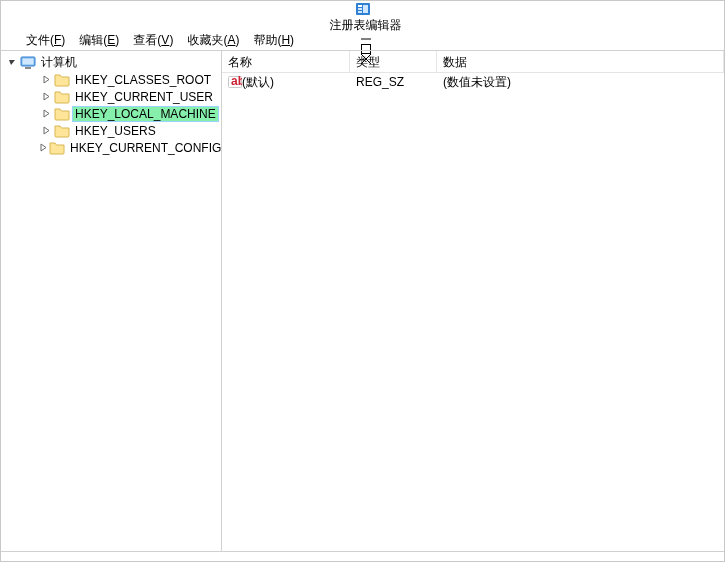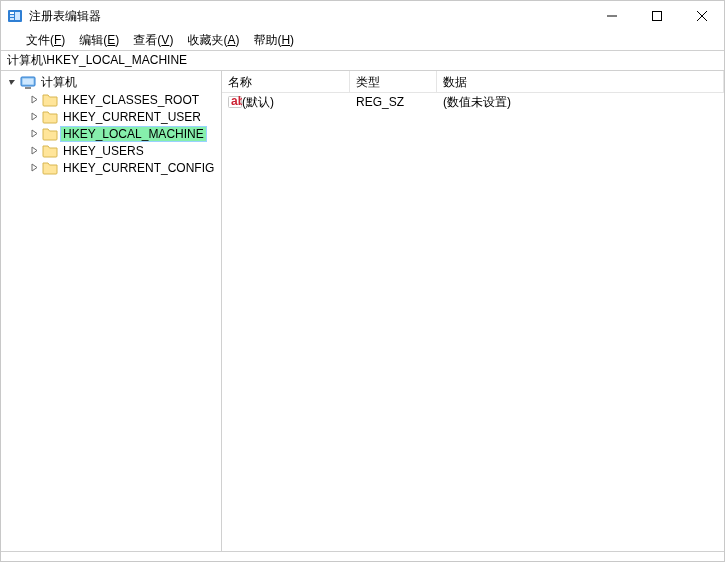--- a/index.html
+++ b/index.html
@@ -1,19 +1,19 @@
 <!DOCTYPE html>
 <html><head>
 <meta charset="utf-8">
 <style>
   * { box-sizing: border-box; margin: 0; padding: 0; font-family: "Segoe UI", "Microsoft YaHei", sans-serif; font-size: 12px; }
   html, body { width: 725px; height: 562px; overflow: hidden; background: #fff; }
   .window { width: 725px; height: 562px; display: flex; flex-direction: column; border: 1px solid #c8c8c8; }
 
-  .titlebar { height: 30px; display: flex; align-items: center; padding: 0 0 0 6px; }
+  .titlebar { height: 30px; display: flex; align-items: center; padding: 0 0 0 6px; flex-direction: column; }
   .titlebar .app-icon { width: 16px; height: 16px; margin-right: 6px; display: flex; align-items: center; justify-content: center; }
   .titlebar .title { flex: 0 0 auto; }
   .titlebar .spacer { flex: 1; }
   .win-btn { width: 45px; height: 30px; display: flex; align-items: center; justify-content: center; }
   .win-btn svg { display: block; }
 
   .menubar { height: 20px; display: flex; align-items: center; padding: 0 19px; gap: 2px; border-bottom: 1px solid #d0d0d0; }
   .menu-item { padding: 1px 6px; }
   .menu-item .ul { text-decoration: underline; }
 
@@ -24,21 +24,21 @@
   .list-pane { flex: 1; display: flex; flex-direction: column; overflow: hidden; }
 
   .tree-row { display: flex; align-items: center; height: 17px; padding-left: 4px; white-space: nowrap; }
   .tree-row .expander { width: 14px; display: inline-flex; align-items: center; justify-content: center; color: #6b6b6b; font-size: 11px; }
   .tree-row .expander.expanded { color: #404040; }
   .tree-row .expander svg { display: block; }
   .tree-row .node-icon { width: 16px; height: 16px; margin: 0 3px 0 1px; display: inline-flex; align-items: center; justify-content: center; }
   .tree-row .node-label { padding: 0 2px; }
   .tree-row.selected .node-label { background: #86efac; outline: 1px solid #99d1ff; }
   .indent-1 { padding-left: 4px; }
-  .indent-2 { padding-left: 26px; }
+  .indent-2 { padding-left: 38px; }
 
   .list-header { height: 22px; display: flex; align-items: stretch; border-bottom: 1px solid #e5e5e5; }
   .list-header .col { border-right: 1px solid #e5e5e5; padding: 3px 6px; }
   .col-name { width: 128px; }
   .col-type { width: 87px; }
   .col-data { flex: 1; }
   .list-body { flex: 1; overflow: auto; }
   .list-row { height: 18px; display: flex; align-items: center; }
   .list-row .cell { padding: 0 6px; overflow: hidden; text-overflow: ellipsis; white-space: nowrap; }
   .list-row .cell.col-name { display: flex; align-items: center; gap: 0; }
@@ -81,23 +81,20 @@
   </div>
 
   <div class="menubar">
     <span class="menu-item"><span>文件</span>(<span class="ul">F</span>)</span>
     <span class="menu-item"><span>编辑</span>(<span class="ul">E</span>)</span>
     <span class="menu-item"><span>查看</span>(<span class="ul">V</span>)</span>
     <span class="menu-item"><span>收藏夹</span>(<span class="ul">A</span>)</span>
     <span class="menu-item"><span>帮助</span>(<span class="ul">H</span>)</span>
   </div>
 
-  <div class="addressbar">
-    <span>计算机\HKEY_LOCAL_MACHINE</span>
-  </div>
 
   <div class="content">
 
     <div class="tree-pane">
       <div class="tree-row indent-1">
         <span class="expander expanded">
           <svg width="9" height="9" viewBox="0 0 9 9">
               <path d="M1 2 L7 2 L3 7 Z" fill="#404040"></path>
             </svg>
         </span>

